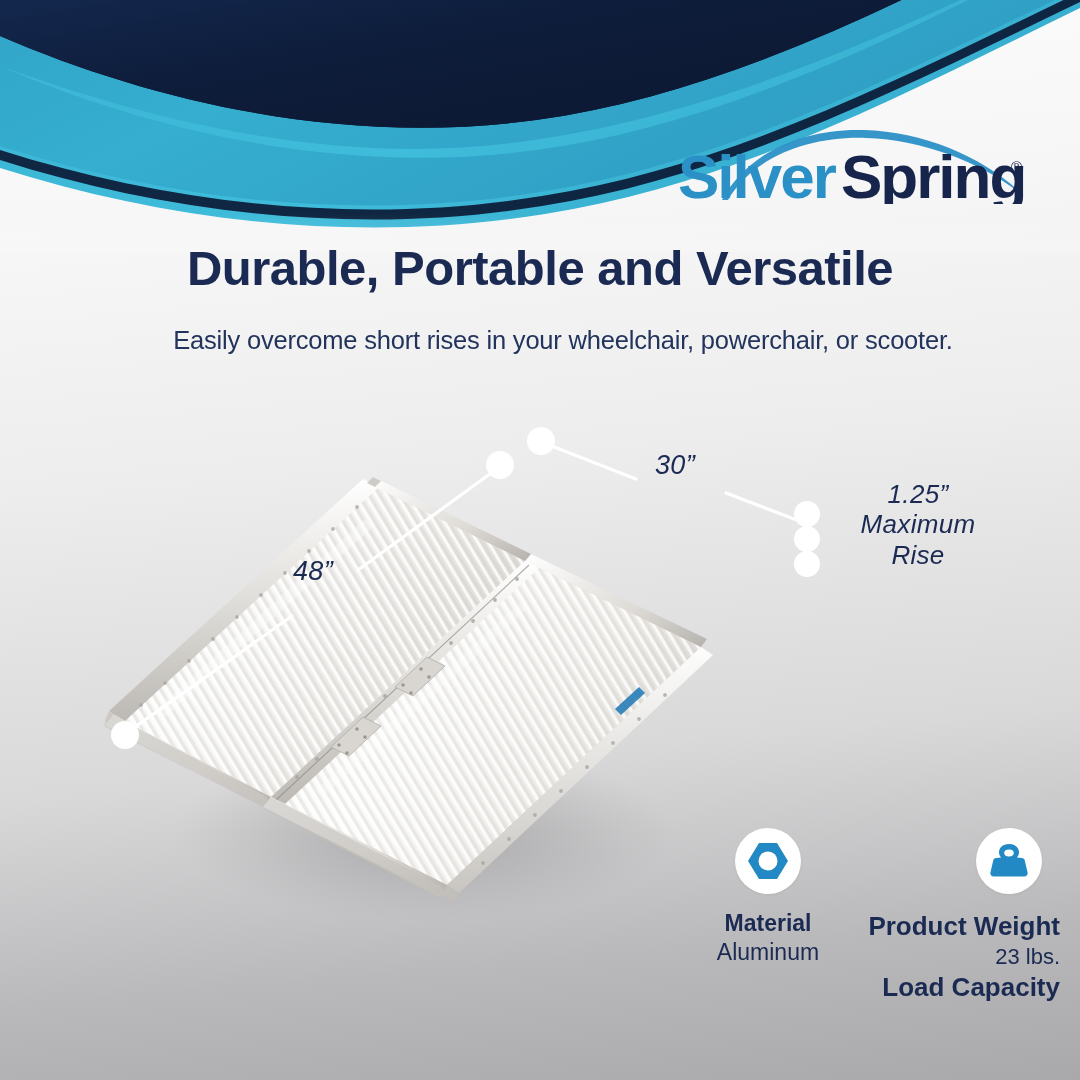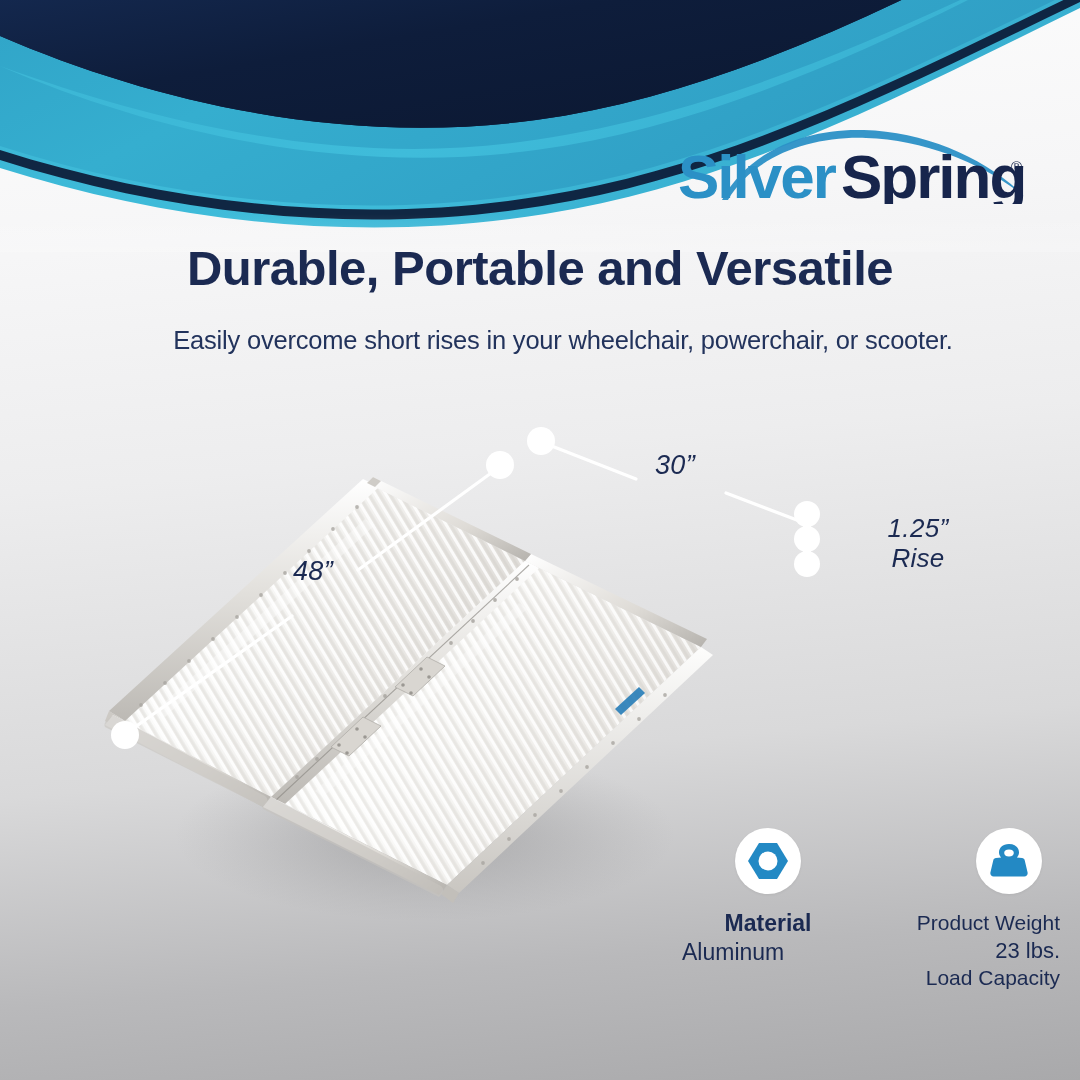--- a/index.html
+++ b/index.html
@@ -25,43 +25,43 @@
   .subhead{
     position:absolute;left:0;top:326px;width:1080px;text-align:center;
     font-size:25.5px;color:#22335c;letter-spacing:-0.2px;margin-left:23px;
   }
   
   .product{position:absolute;left:95px;top:415px;width:720px;height:510px;}
   
   .callout{position:absolute;color:#1b2a52;font-size:27px;letter-spacing:0.3px;font-style:italic;}
   .c48{left:293px;top:556px;}
   .c30{left:655px;top:450px;}
-  .crise{left:838px;top:513px;text-align:center;line-height:1.17;font-size:26px;width:160px;}
+  .crise{left:838px;top:479px;text-align:center;line-height:1.17;font-size:26px;width:160px;}
   .lead{position:absolute;overflow:visible;}
   
   .spec{position:absolute;}
   .spec .ibadge{
     position:absolute;width:66px;height:66px;border-radius:50%;
     background:#ffffff;left:50%;transform:translateX(-50%);top:0;
     display:flex;align-items:center;justify-content:center;
     box-shadow:0 1px 3px rgba(0,0,0,.06);
   }
   .spec-material{left:682px;top:828px;width:172px;text-align:center;}
   .spec-material .lbl{
     position:absolute;left:0;top:82px;width:172px;text-align:center;
     font-size:23px;font-weight:bold;color:#1b2a52;
   }
   .spec-material .val{
-    position:absolute;left:0;top:111px;width:172px;text-align:left;
+    position:absolute;left:0;top:111px;width:172px;text-align:center;
     font-size:23px;color:#1b2a52;
   }
   .spec-weight{left:870px;top:828px;width:190px;}
   .spec-weight .ibadge{left:auto;right:18px;transform:none;}
   .wrows{position:absolute;left:-60px;top:82px;width:250px;text-align:right;}
-  .wrows .lbl{font-size:21px;font-weight:normal;color:#1b2a52;line-height:1.28;}
+  .wrows .lbl{font-size:26px;font-weight:bold;color:#1b2a52;line-height:1.28;}
   .wrows .val{font-size:22px;color:#1b2a52;line-height:1.28;padding-left:16px;}
 </style>
 </head>
 <body>
 
 <div id="stage">
 
   <svg class="wave" viewBox="0 0 1080 252" preserveAspectRatio="none">
     <defs>
       <linearGradient id="gNavy" x1="0" y1="0" x2="0.75" y2="1">
@@ -271,20 +271,21 @@
   <div class="callout c30">30”</div>
 
   <svg class="lead" style="left:790px;top:500px;width:60px;height:80px;" viewBox="0 0 60 80">
     <rect x="13" y="16" width="8" height="48" fill="#ffffff"></rect>
     <circle cx="17" cy="14" r="13" fill="#ffffff"></circle>
     <circle cx="17" cy="39" r="13" fill="#ffffff"></circle>
     <circle cx="17" cy="64" r="13" fill="#ffffff"></circle>
   </svg>
   <div class="callout crise">
     <div>1.25”</div>
+    <div>Maximum</div>
     <div>Rise</div>
   </div>
 
   <div class="spec spec-material">
     <div class="ibadge">
       <svg width="44" height="44" viewBox="0 0 44 44">
         <polygon points="13,4 31,4 42,22 31,40 13,40 2,22" fill="#2389c4"></polygon>
         <circle cx="22" cy="22" r="9.5" fill="#ffffff"></circle>
       </svg>
     </div>

